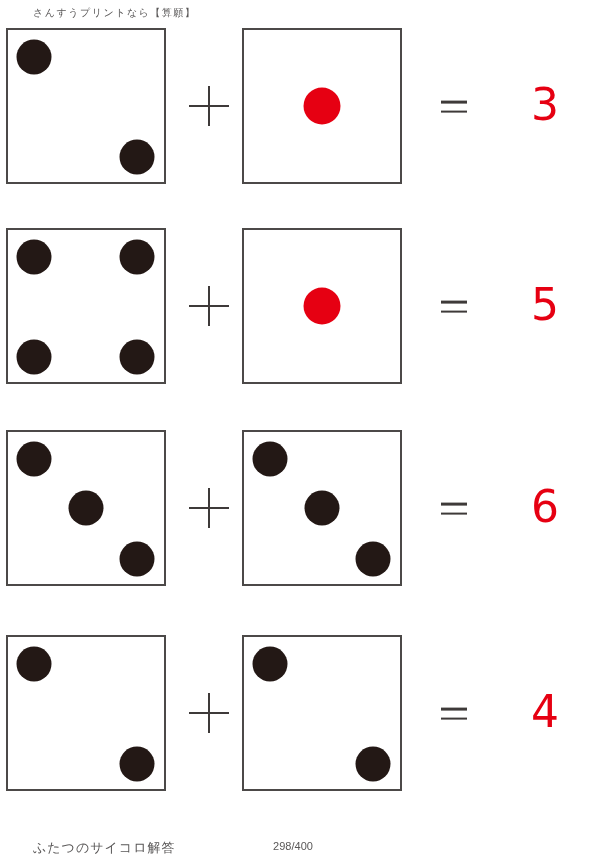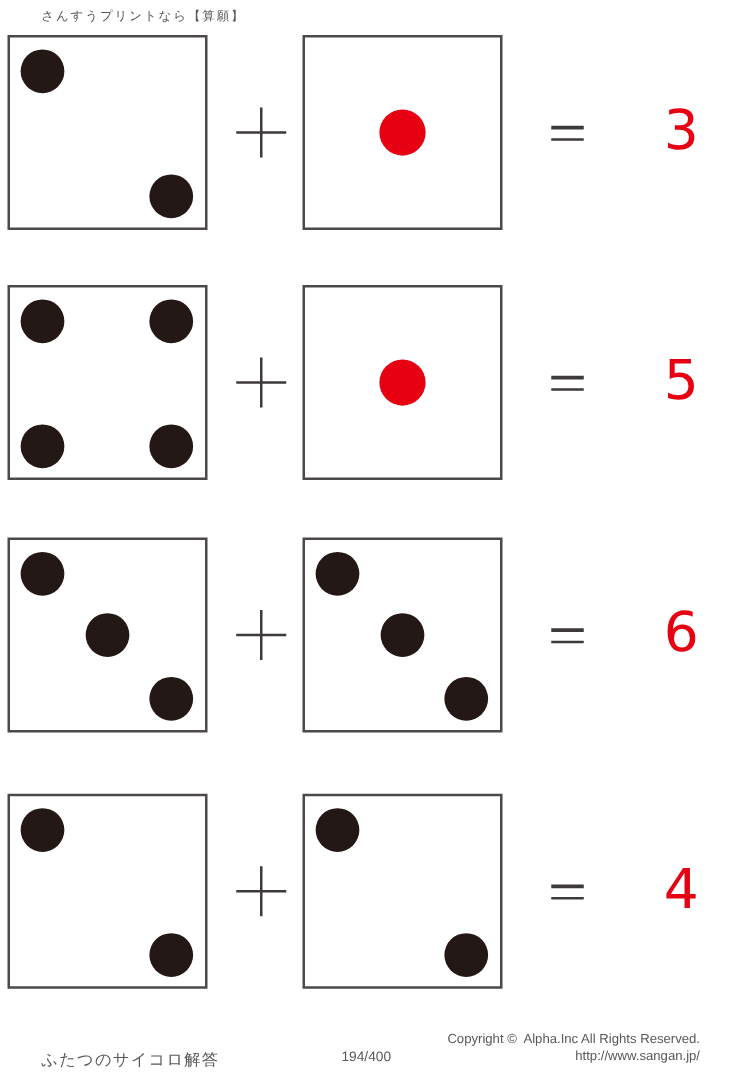--- a/index.html
+++ b/index.html
@@ -173,19 +173,15 @@
       </div>
     <div class="equals">
         <span class="sr">=</span>
         <i class="et"></i>
         <i class="eb"></i>
       </div>
     <div class="answer">4</div>
   </section>
 
   <div class="footer-title">ふたつのサイコロ解答</div>
-  <div class="page-counter">194/400</div>
-  <div class="copyright">
-    <div>Copyright ©  Alpha.Inc All Rights Reserved.</div>
-    <div>http://www.sangan.jp/</div>
-  </div>
+  <div class="page-counter">298/400</div>
 
 </div>
 
 </body></html>

